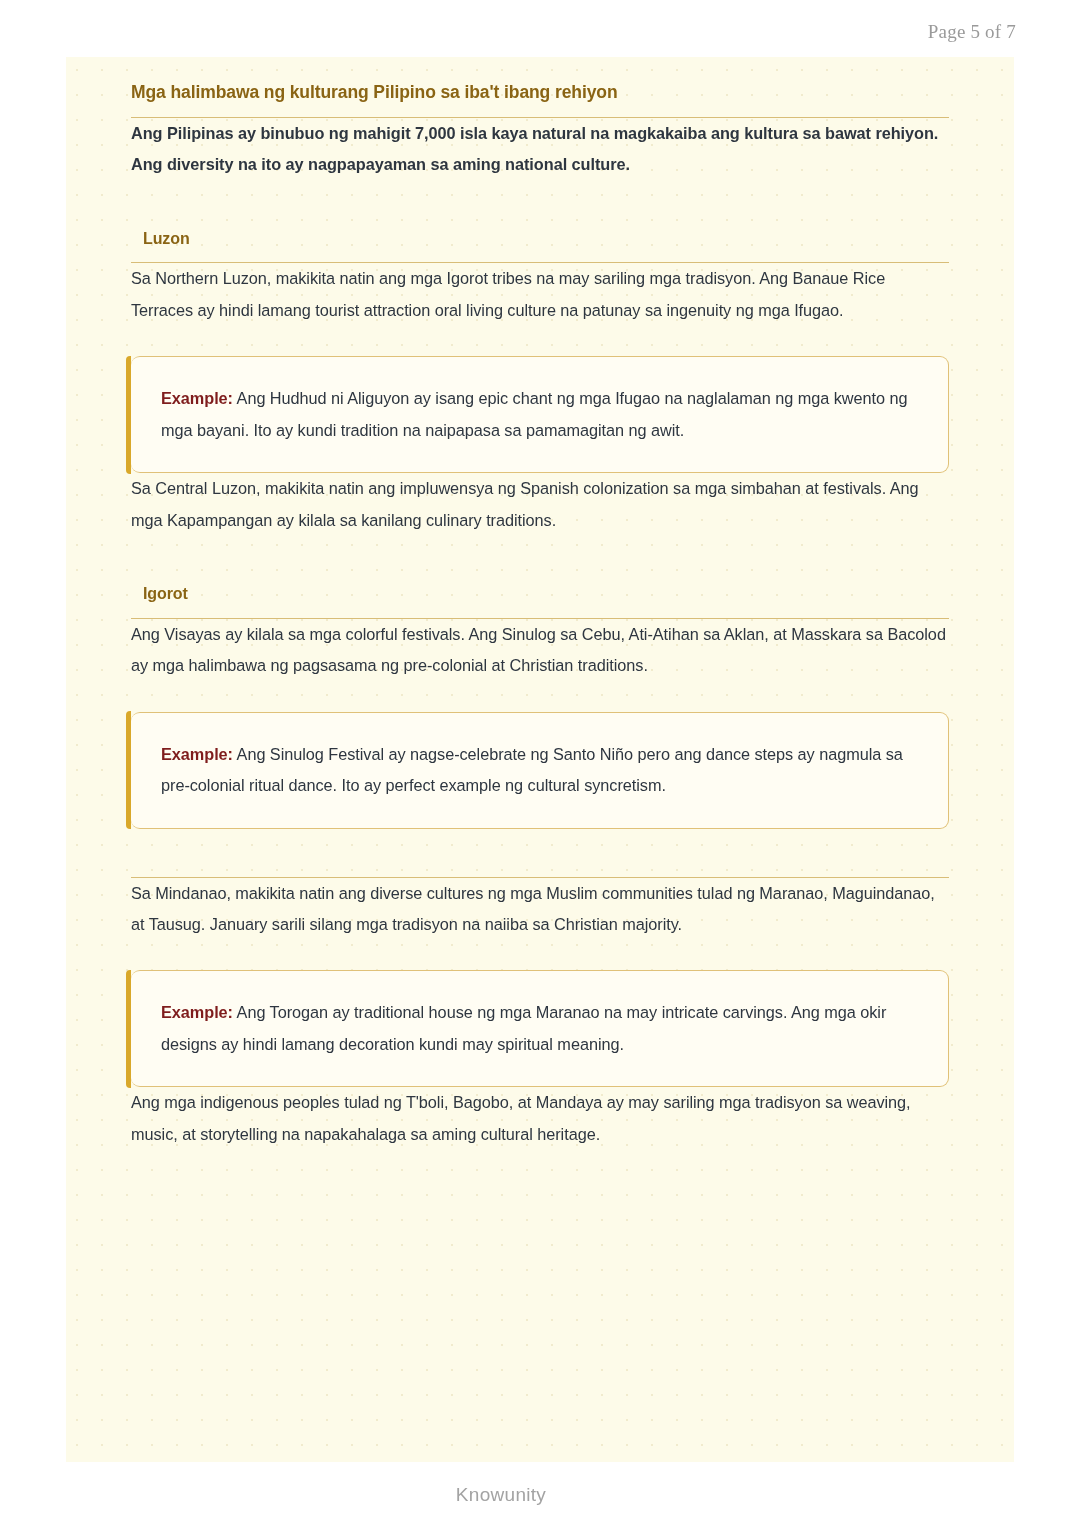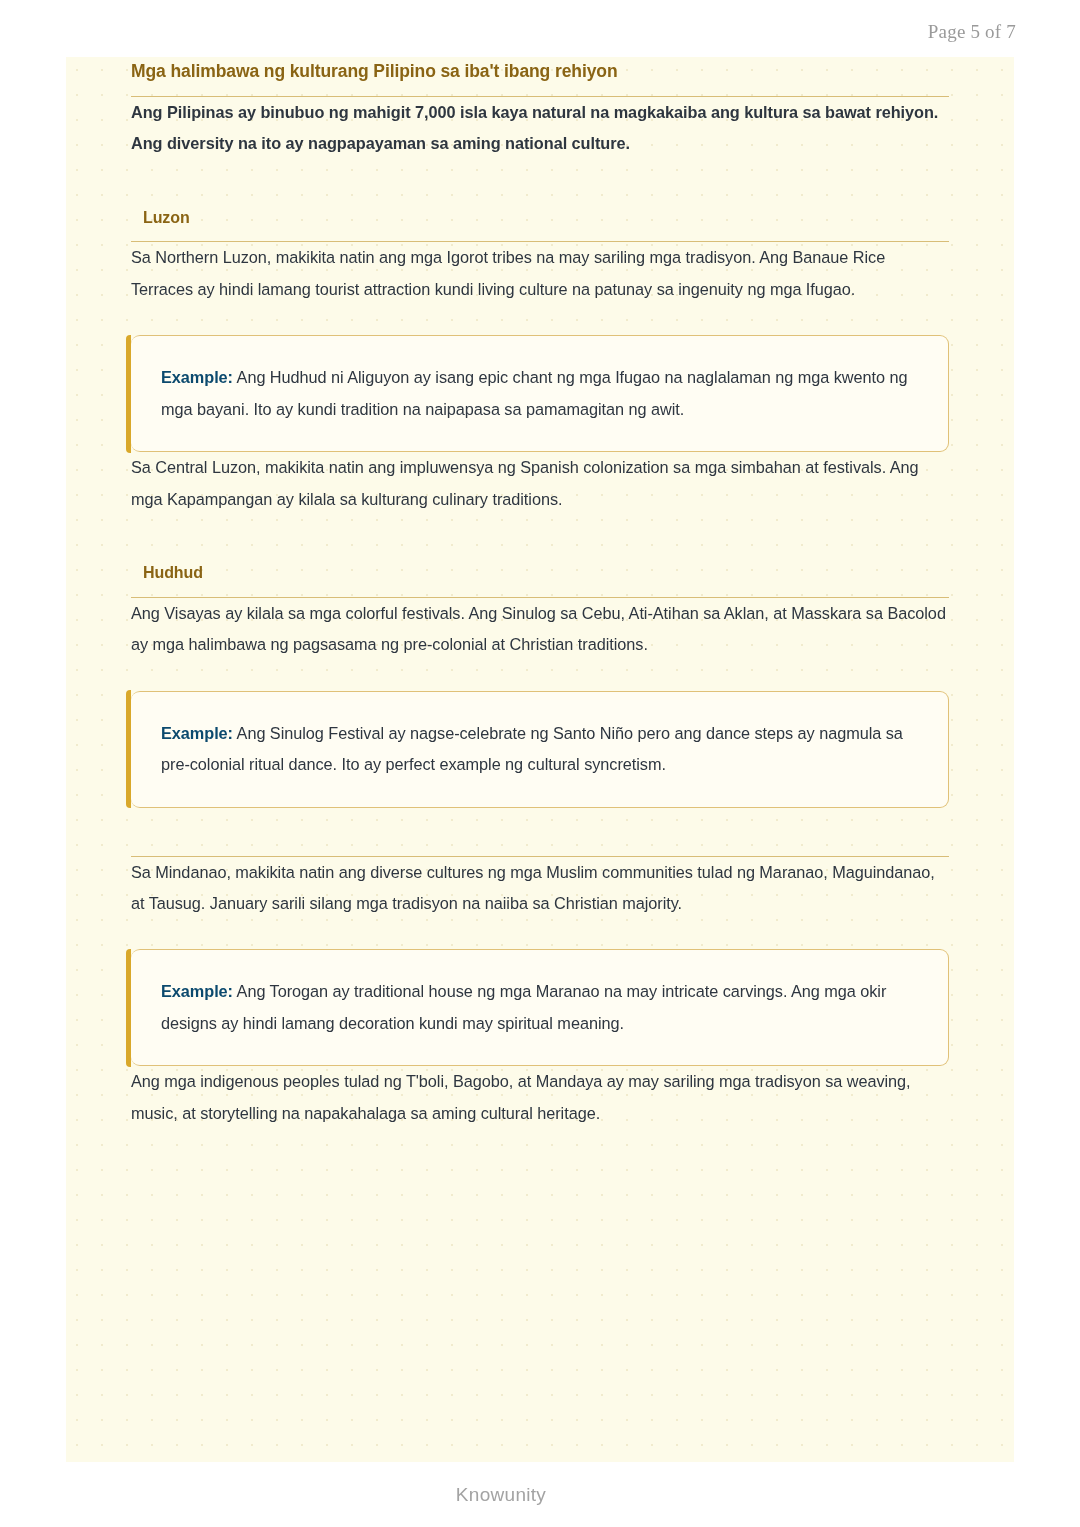--- a/index.html
+++ b/index.html
@@ -65,21 +65,21 @@
     width: 818px;
   }
 
   
   .doc-title {
     font-size: 17.5px;
     font-weight: bold;
     color: #8a6414;
     letter-spacing: -0.1px;
     margin: 0;
-    padding-top: 3px;
+    padding-top: 24px;
     line-height: 1.3;
   }
   .rule {
     height: 0;
     border: 0;
     border-top: 1.6px solid #d8bd78;
     margin: 13px 0 0 0;
     width: 100%;
   }
   .section-title {
@@ -127,21 +127,21 @@
   }
   .callout p {
     font-size: 16.3px;
     line-height: 1.93;
     color: #2e3640;
     margin: 0;
     letter-spacing: -0.05px;
   }
   .callout .lead {
     font-weight: bold;
-    color: #0c4a6e;
+    color: #7f1d1d;
   }
 
   
   .footer {
     position: absolute;
     top: 1462px;
     left: 0;
     width: 1080px;
     height: 65px;
     background: #ffffff;
@@ -174,30 +174,30 @@
         <hr class="rule">
       </div>
 
       <p class="body para-gap-large">Ang Pilipinas ay binubuo ng mahigit 7,000 isla kaya natural na magkakaiba ang kultura sa bawat rehiyon. Ang diversity na ito ay nagpapayaman sa aming national culture.</p>
 
       <div class="h-block">
         <h2 class="section-title">Luzon</h2>
         <hr class="rule">
       </div>
 
-      <p class="body para-gap">Sa Northern Luzon, makikita natin ang mga Igorot tribes na may sariling mga tradisyon. Ang Banaue Rice Terraces ay hindi lamang tourist attraction kundi living culture na patunay sa ingenuity ng mga Ifugao.</p>
+      <p class="body para-gap">Sa Northern Luzon, makikita natin ang mga Igorot tribes na may sariling mga tradisyon. Ang Banaue Rice Terraces ay hindi lamang tourist attraction oral living culture na patunay sa ingenuity ng mga Ifugao.</p>
 
       <div class="callout">
         <p><span class="lead">Example:</span><span> Ang Hudhud ni Aliguyon ay isang epic chant ng mga Ifugao na naglalaman ng mga kwento ng mga bayani. Ito ay kundi tradition na naipapasa sa pamamagitan ng awit.</span></p>
       </div>
 
-      <p class="body para-gap">Sa Central Luzon, makikita natin ang impluwensya ng Spanish colonization sa mga simbahan at festivals. Ang mga Kapampangan ay kilala sa kulturang culinary traditions.</p>
+      <p class="body para-gap">Sa Central Luzon, makikita natin ang impluwensya ng Spanish colonization sa mga simbahan at festivals. Ang mga Kapampangan ay kilala sa kanilang culinary traditions.</p>
 
       <div class="h-block">
-        <h2 class="section-title">Hudhud</h2>
+        <h2 class="section-title">Igorot</h2>
         <hr class="rule">
       </div>
 
       <p class="body para-gap">Ang Visayas ay kilala sa mga colorful festivals. Ang Sinulog sa Cebu, Ati-Atihan sa Aklan, at Masskara sa Bacolod ay mga halimbawa ng pagsasama ng pre-colonial at Christian traditions.</p>
 
       <div class="callout">
         <p><span class="lead">Example:</span><span> Ang Sinulog Festival ay nagse-celebrate ng Santo Niño pero ang dance steps ay nagmula sa pre-colonial ritual dance. Ito ay perfect example ng cultural syncretism.</span></p>
       </div>
 
       <div class="h-block">

